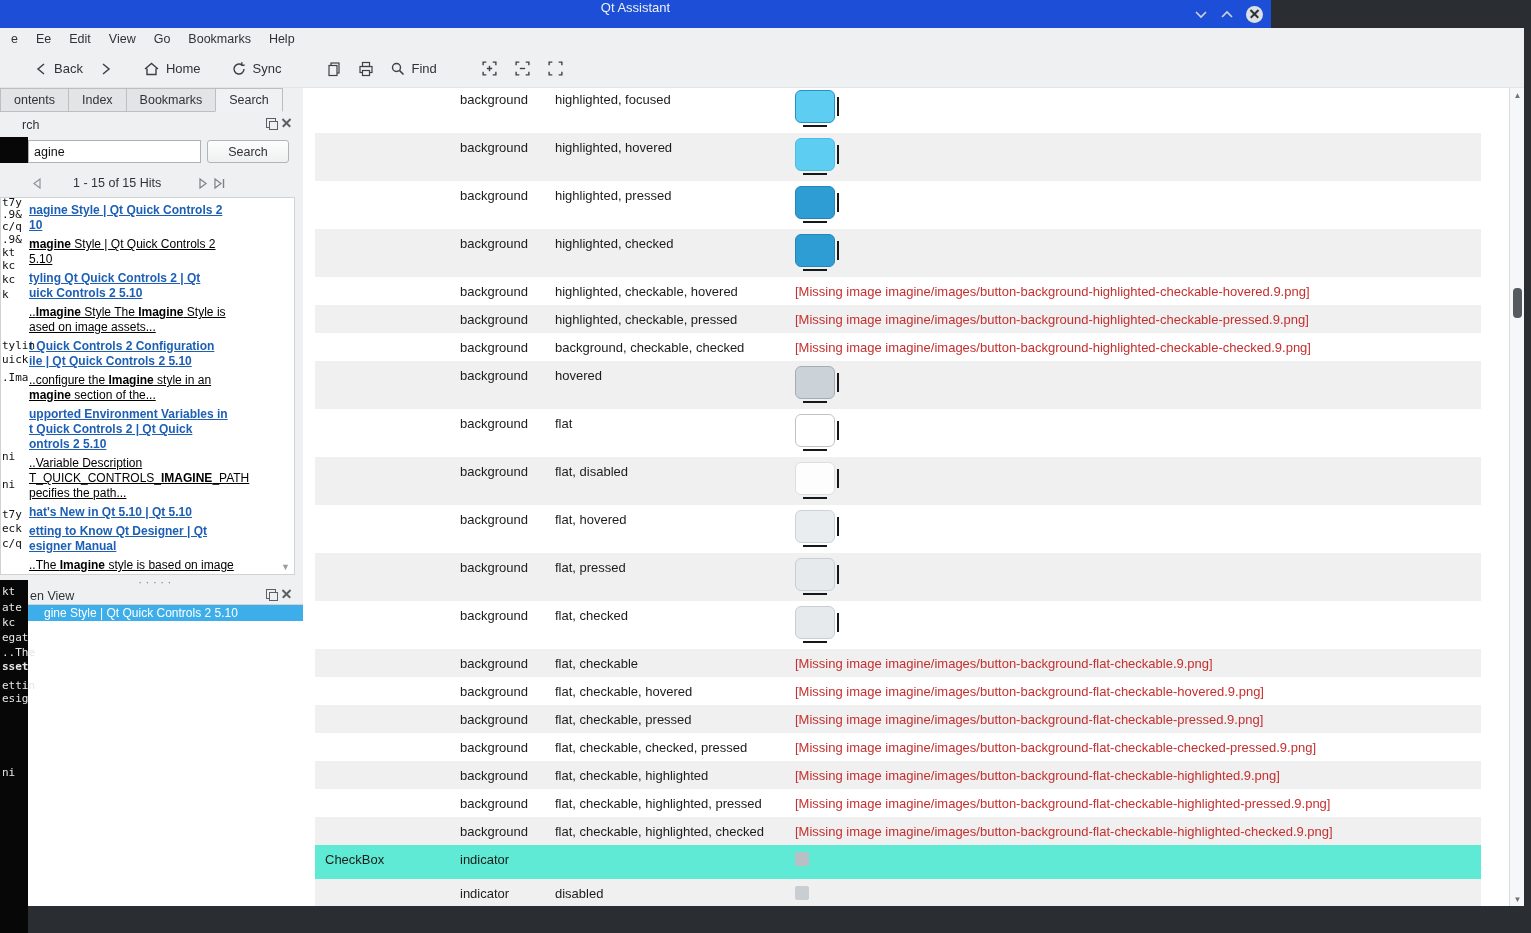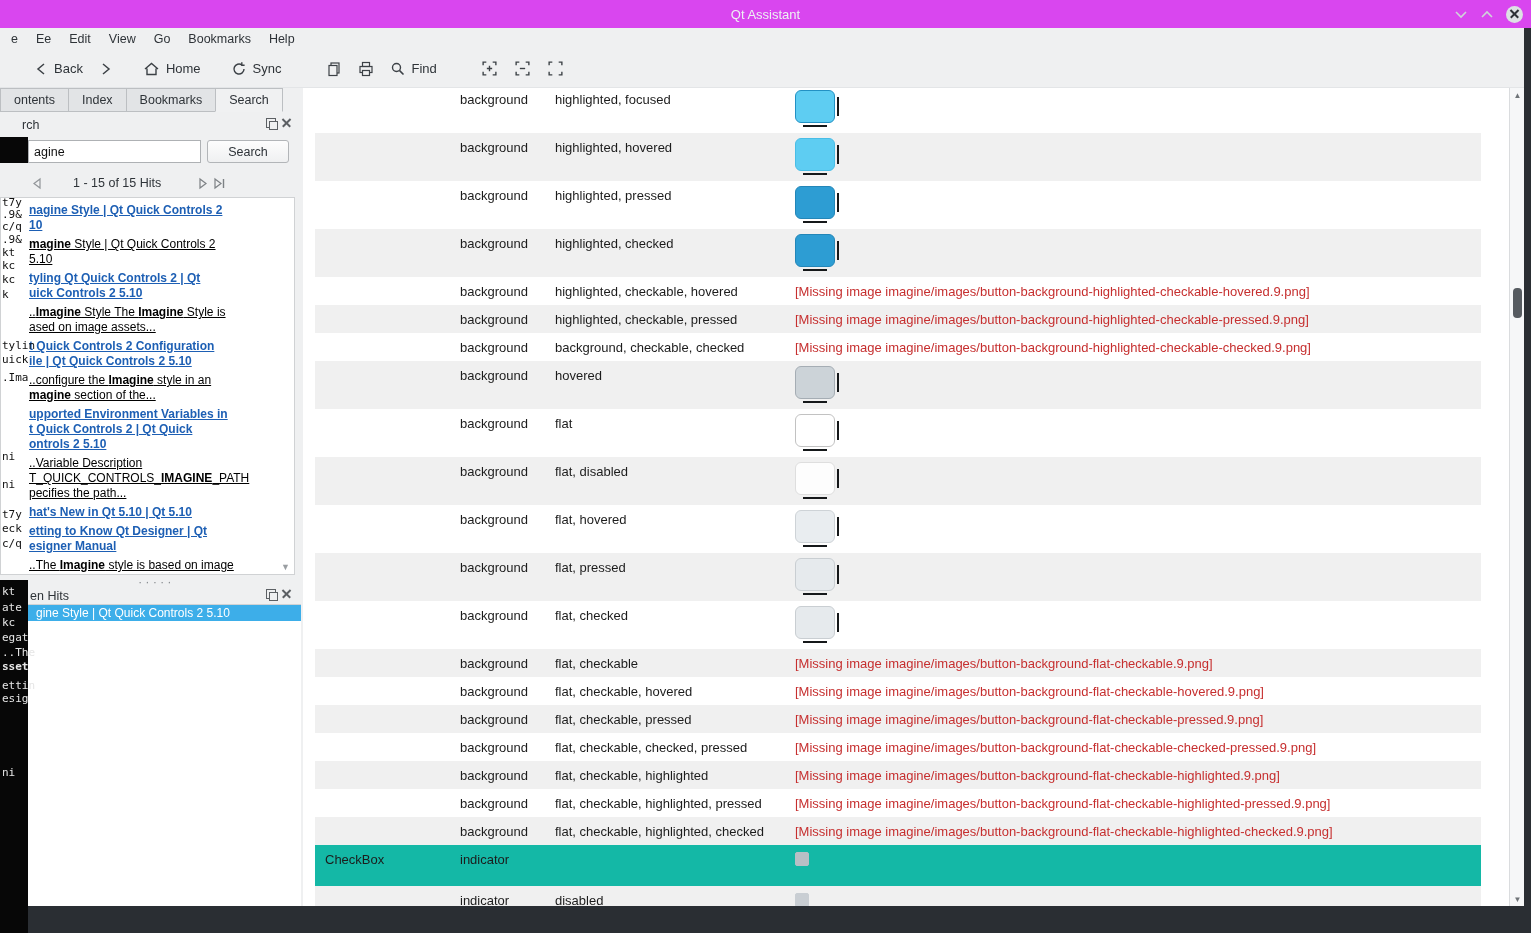--- a/index.html
+++ b/index.html
@@ -4,22 +4,22 @@
 <style>
   * { margin:0; padding:0; box-sizing:border-box; }
   html,body { width:1531px; height:933px; }
   body {
     position:relative; overflow:hidden;
     background:#2a2e33;
     font-family:"Liberation Sans", sans-serif;
     color:#1b1b1b;
   }
   
-  .titlebar{position:absolute;left:0;top:0;width:1531px;height:28px;background:#d946ef;
-    display:flex;align-items:center;justify-content:center;color:#eef1f3;font-size:13px;}
+  .titlebar{position:absolute;left:0;top:0;width:1271px;height:28px;background:#1d4ed8;
+    display:flex;align-items:flex-start;justify-content:center;color:#eef1f3;font-size:13px;}
   .tb-controls{position:absolute;right:8px;top:0;height:28px;display:flex;align-items:center;gap:12px;}
   .tb-chev svg{display:block;}
   .tb-close{width:17px;height:17px;border-radius:50%;background:#dde1e4;position:relative;}
   .tb-close i{position:absolute;left:3px;top:7.5px;width:11px;height:1.6px;background:#2c3136;}
   .tb-close i:first-child{transform:rotate(45deg);}
   .tb-close i:last-child{transform:rotate(-45deg);}
   
   .window{position:absolute;left:0;top:28px;width:1524px;height:878px;background:#eff0f1;}
   .menubar{height:22px;display:flex;align-items:center;padding-left:2px;font-size:12.5px;color:#2e3338;}
   .menu-item{padding:0 9px;height:22px;display:flex;align-items:center;}
@@ -53,21 +53,21 @@
   .hits-nav{position:absolute;top:1px;}
   .results{position:absolute;left:0;top:109px;width:295px;height:378px;background:#fff;
     border:1px solid #d0d2d4;padding:5px 2px 0 28px;font-size:12px;overflow:hidden;}
   .hit{margin-bottom:4px;}
   .hit .line{line-height:15px;white-space:nowrap;}
   .hit.title .line{color:#1d5fb4;font-weight:bold;text-decoration:underline;}
   .hit.snippet .line{color:#000;text-decoration:underline;}
   .bseg{font-weight:bold;}
   .results-scroll{position:absolute;right:4px;bottom:2px;font-size:9px;color:#9a9ea2;}
   .splitter-dots{position:absolute;left:138px;top:486px;color:#8b8f93;font-size:13px;letter-spacing:3px;}
-  .openpages{position:absolute;left:4px;top:516px;width:297px;height:302px;background:#fff;border-top:1px solid #d0d2d4;}
+  .openpages{position:absolute;left:12px;top:516px;width:297px;height:302px;background:#fff;border-top:1px solid #d0d2d4;}
   .op-item{height:16px;display:flex;align-items:center;padding-left:32px;font-size:12px;white-space:nowrap;color:#1b1b1b;}
   .op-item.selected{color:#fff;}
   
   .pane{position:absolute;left:303px;top:60px;width:1206px;height:818px;background:#fff;overflow:hidden;}
   .tablewrap{position:absolute;left:12px;top:-3px;width:1166px;}
   .trow{display:grid;grid-template-columns:135px 95px 240px 1fr;align-items:start;}
   .trow .cell{padding:7px 0 0 10px;font-size:13px;color:#1c1c1c;white-space:nowrap;}
   .missing{padding:7px 0 0 10px;font-size:13px;color:#c62f2f;white-space:nowrap;}
   .patch{position:relative;margin:5px 0 0 10px;}
   .pbtn{position:absolute;left:0;top:0;border:1px solid;border-radius:6px;}
@@ -296,21 +296,21 @@
           <div class="line">esigner Manual</div>
         </div>
         <div class="hit snippet">
           <div class="line"><span>..The </span><span class="bseg">Imagine</span><span> style is based on image</span></div>
           <div class="line"><span>ssets that can...</span></div>
         </div>
       </div>
 
     <div class="splitter-dots">·····</div>
 
-    <div class="dock-title" style="left:30px;top:501px;">en Hits</div>
+    <div class="dock-title" style="left:30px;top:501px;">en View</div>
     <div class="dock-btns" style="right:5px;top:500px;">
       <span class="icon-float">
           <i></i>
         </span>
       <span class="icon-close">
           <i></i>
           <i></i>
         </span>
     </div>
     <div class="openpages">
@@ -473,21 +473,21 @@
           <div class="cell">background</div>
           <div class="cell">flat, checkable, highlighted, pressed</div>
           <div class="missing">[Missing image imagine/images/button-background-flat-checkable-highlighted-pressed.9.png]</div>
         </div>
         <div class="trow" style="height: 28px; background: rgb(240, 240, 240);">
           <div class="cell"></div>
           <div class="cell">background</div>
           <div class="cell">flat, checkable, highlighted, checked</div>
           <div class="missing">[Missing image imagine/images/button-background-flat-checkable-highlighted-checked.9.png]</div>
         </div>
-        <div class="trow" style="height: 41px; background: #14b8a6;">
+        <div class="trow" style="height: 34px; background: #5eead4;">
           <div class="cell">CheckBox</div>
           <div class="cell">indicator</div>
           <div class="cell"></div>
           <div class="patch" style="width: 18px; height: 18px; margin-top: 7px;">
             <div class="pbtn small" style="width: 14px; height: 14px; background: rgb(184, 191, 197); border-color: rgb(184, 191, 197);"></div>
           </div>
         </div>
         <div class="trow" style="height: 28px; background: rgb(240, 240, 240);">
           <div class="cell"></div>
           <div class="cell">indicator</div>

